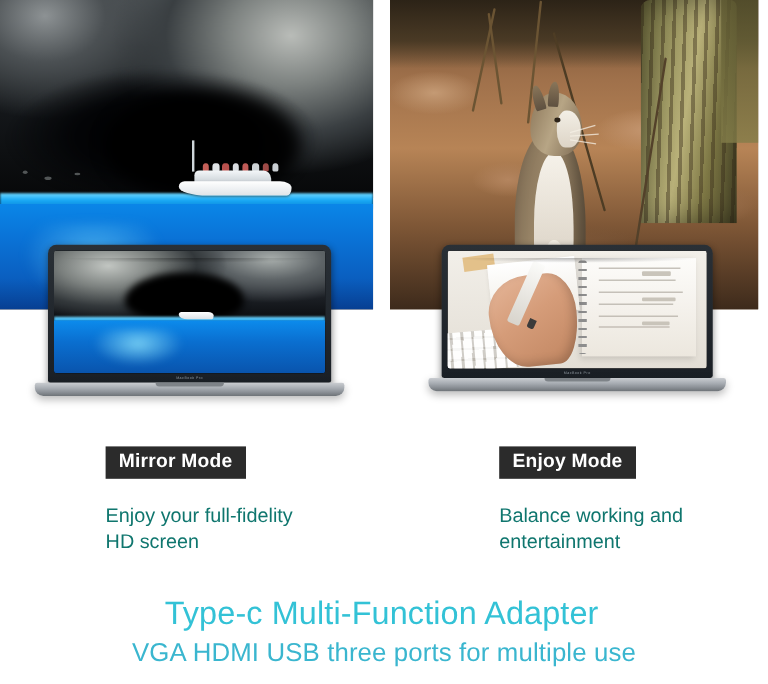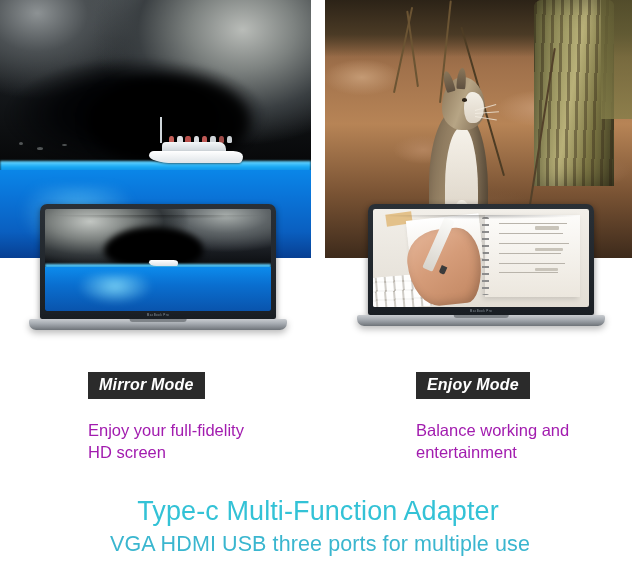--- a/index.html
+++ b/index.html
@@ -276,27 +276,26 @@
   .cap-right{left:416px;}
   .badge{
     display:inline-block;
     background:#2b2b2b;
     color:#ffffff;
     font-size:16px;
     font-weight:bold;
     padding:5px 11px 6px 11px;
     letter-spacing:.2px;
     line-height:1;
-    font-style:italic;
   }
   .cap-text{
     margin-top:20px;
     font-size:16.5px;
     line-height:1.34;
-    color:#a21caf;
+    color:#0f766e;
     white-space:pre-line;
   }
 
   
   .headline{
     position:absolute;left:0;top:496px;width:636px;text-align:center;
     font-size:27px;line-height:1.12;
     color:#33c2d6;
     letter-spacing:.1px;
   }

